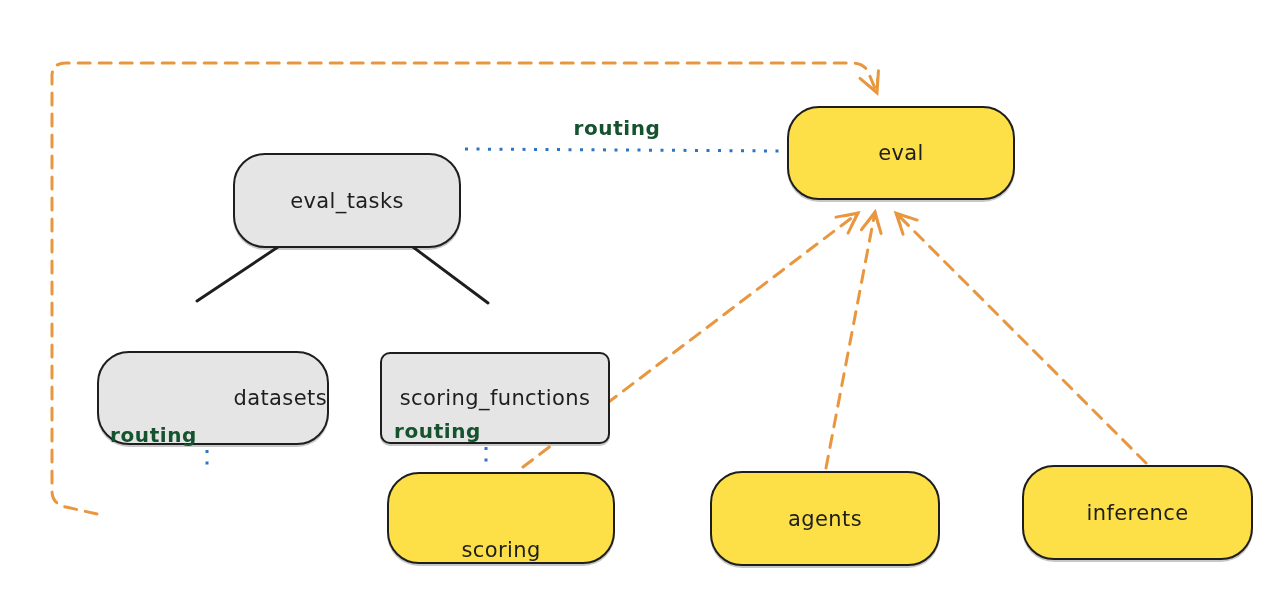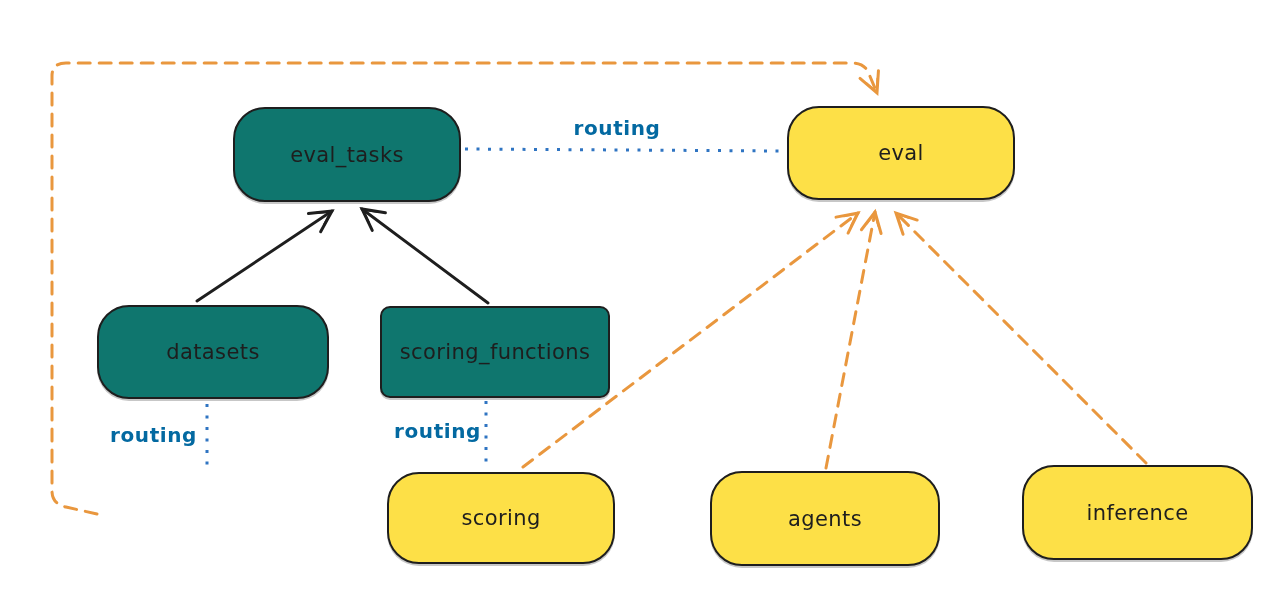--- a/index.html
+++ b/index.html
@@ -22,25 +22,25 @@
     border: 2.6px solid #1e1e1e;
     border-radius: 32px;
     display: flex;
     align-items: center;
     justify-content: center;
     color: #1e1e1e;
     font-size: 21px;
     letter-spacing: 0.4px;
     box-shadow: 0 2px 0 rgba(30,30,30,0.25);
   }
-  .node-blue  { background: #0f766e; }
+  .node-blue  { background: #e5e5e5; margin-top: 46px; }
   .node-green { background: #fde047; }
   .edge-label {
     position: absolute;
-    color: #0369a1;
+    color: #14532d;
     font-weight: bold;
     font-size: 20px;
     letter-spacing: 0.6px;
     white-space: nowrap;
   }
 </style>
 </head>
 <body>
 
 <div id="canvas">
@@ -71,30 +71,30 @@
   </svg>
 
   <div class="node node-blue" style="left:233px; top:107px; width:228px; height:95px;">
     <span>eval_tasks</span>
   </div>
 
   <div class="node node-green" style="left:787px; top:106px; width:228px; height:94px;">
     <span>eval</span>
   </div>
 
-  <div class="node node-blue" style="left:97px; top:305px; width:232px; height:94px;">
+  <div class="node node-blue" style="left:97px; top:305px; width:232px; height:94px;justify-content:flex-end;">
     <span>datasets</span>
   </div>
 
   <div class="node node-blue" style="left:380px; top:306px; width:230px; height:92px;border-radius:10px;">
     <span>scoring_functions</span>
   </div>
 
 
-  <div class="node node-green" style="left:387px; top:472px; width:228px; height:92px;">
+  <div class="node node-green" style="left:387px; top:472px; width:228px; height:92px;align-items:flex-end;">
     <span>scoring</span>
   </div>
 
   <div class="node node-green" style="left:1022px; top:465px; width:231px; height:95px;">
     <span>inference</span>
   </div>
 
   <div class="node node-green" style="left:710px; top:471px; width:230px; height:95px;">
     <span>agents</span>
   </div>

